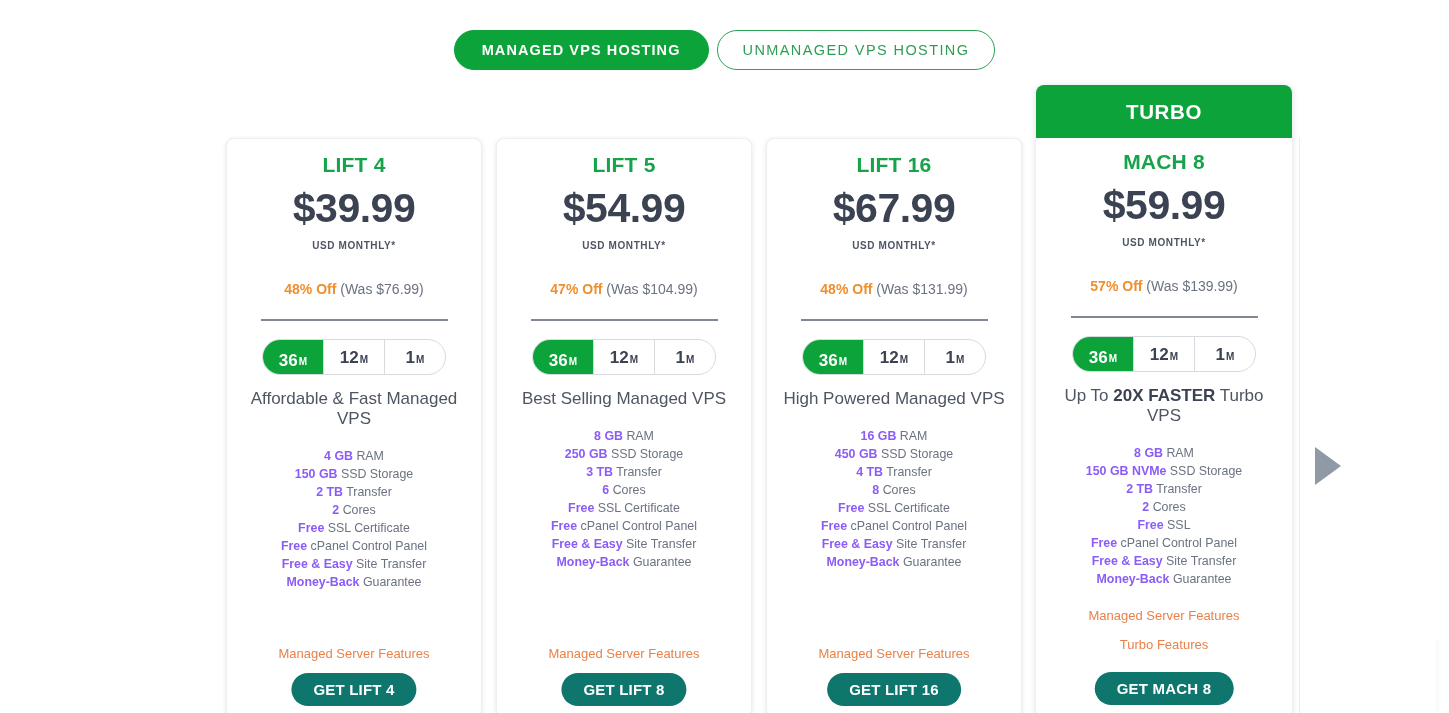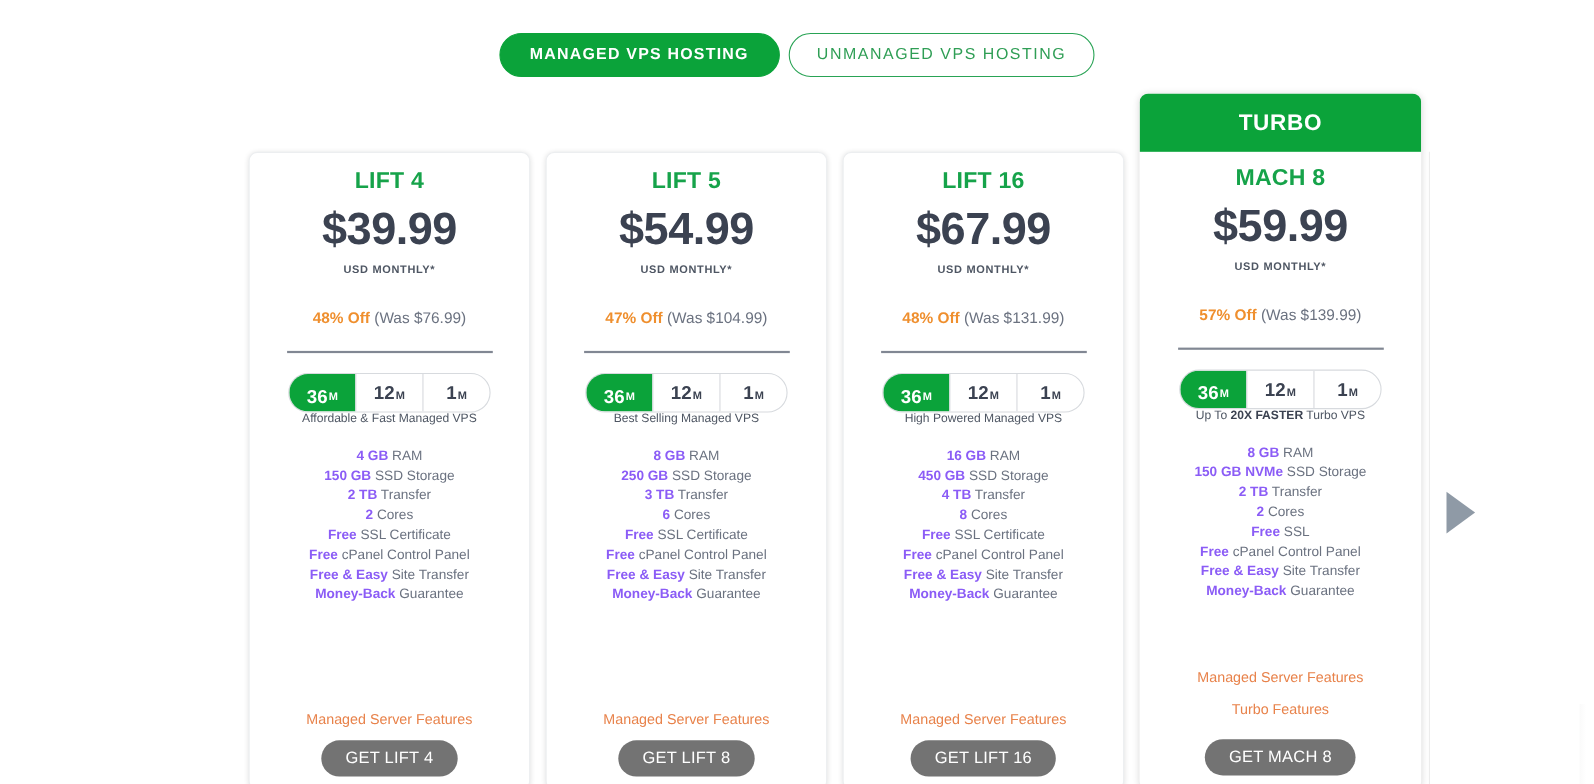--- a/index.html
+++ b/index.html
@@ -89,43 +89,43 @@
     flex: 1; display: flex; align-items: baseline; justify-content: center;
     font-size: 17px; font-weight: bold; color: #3b4251;
     border-left: 1px solid #d7dade; cursor: pointer;
     padding-top: 8px;
   }
   .term:first-child { border-left: none; align-items: center; }
   .term .m { font-size: 10px; font-weight: bold; margin-left: 1px; }
   .term.active { background: #0ba33a; color: #ffffff; border-left-color:#0ba33a; }
 
   .tagline {
-    margin-top: 0; font-size: 11px; color: #4e5663;
+    margin-top: 14px; font-size: 17px; color: #4e5663;
   }
   .tagline b { font-weight: bold; color: #3b4251; }
 
   .features { margin-top: 18px; }
   .feature {
     font-size: 12.4px; color: #6b7280; line-height: 18px; white-space: nowrap;
   }
   .feature b { color: #8b5cf6; font-weight: bold; }
 
   .links { position: absolute; left: 0; width: 100%; text-align: center; }
   .flink {
     display: block; font-size: 13px; color: #e8824a; cursor: pointer;
     text-decoration: none; line-height: 29px;
   }
 
   .cta {
     position: absolute; left: 50%; transform: translateX(-50%);
-    background: #737373; color: #ffffff;
+    background: #0f766e; color: #ffffff;
     border: none; border-radius: 19px;
     height: 33px; padding: 0 22px;
     font-family: "Liberation Sans", sans-serif;
-    font-size: 15px; font-weight: normal; letter-spacing: .2px;
+    font-size: 15px; font-weight: bold; letter-spacing: .2px;
     cursor: pointer; white-space: nowrap;
   }
 
   
   .arrow-next {
     position: absolute; left: 1315px; top: 447px;
     width: 0; height: 0;
     border-top: 19px solid transparent;
     border-bottom: 19px solid transparent;
     border-left: 26px solid #8f9aa6;

